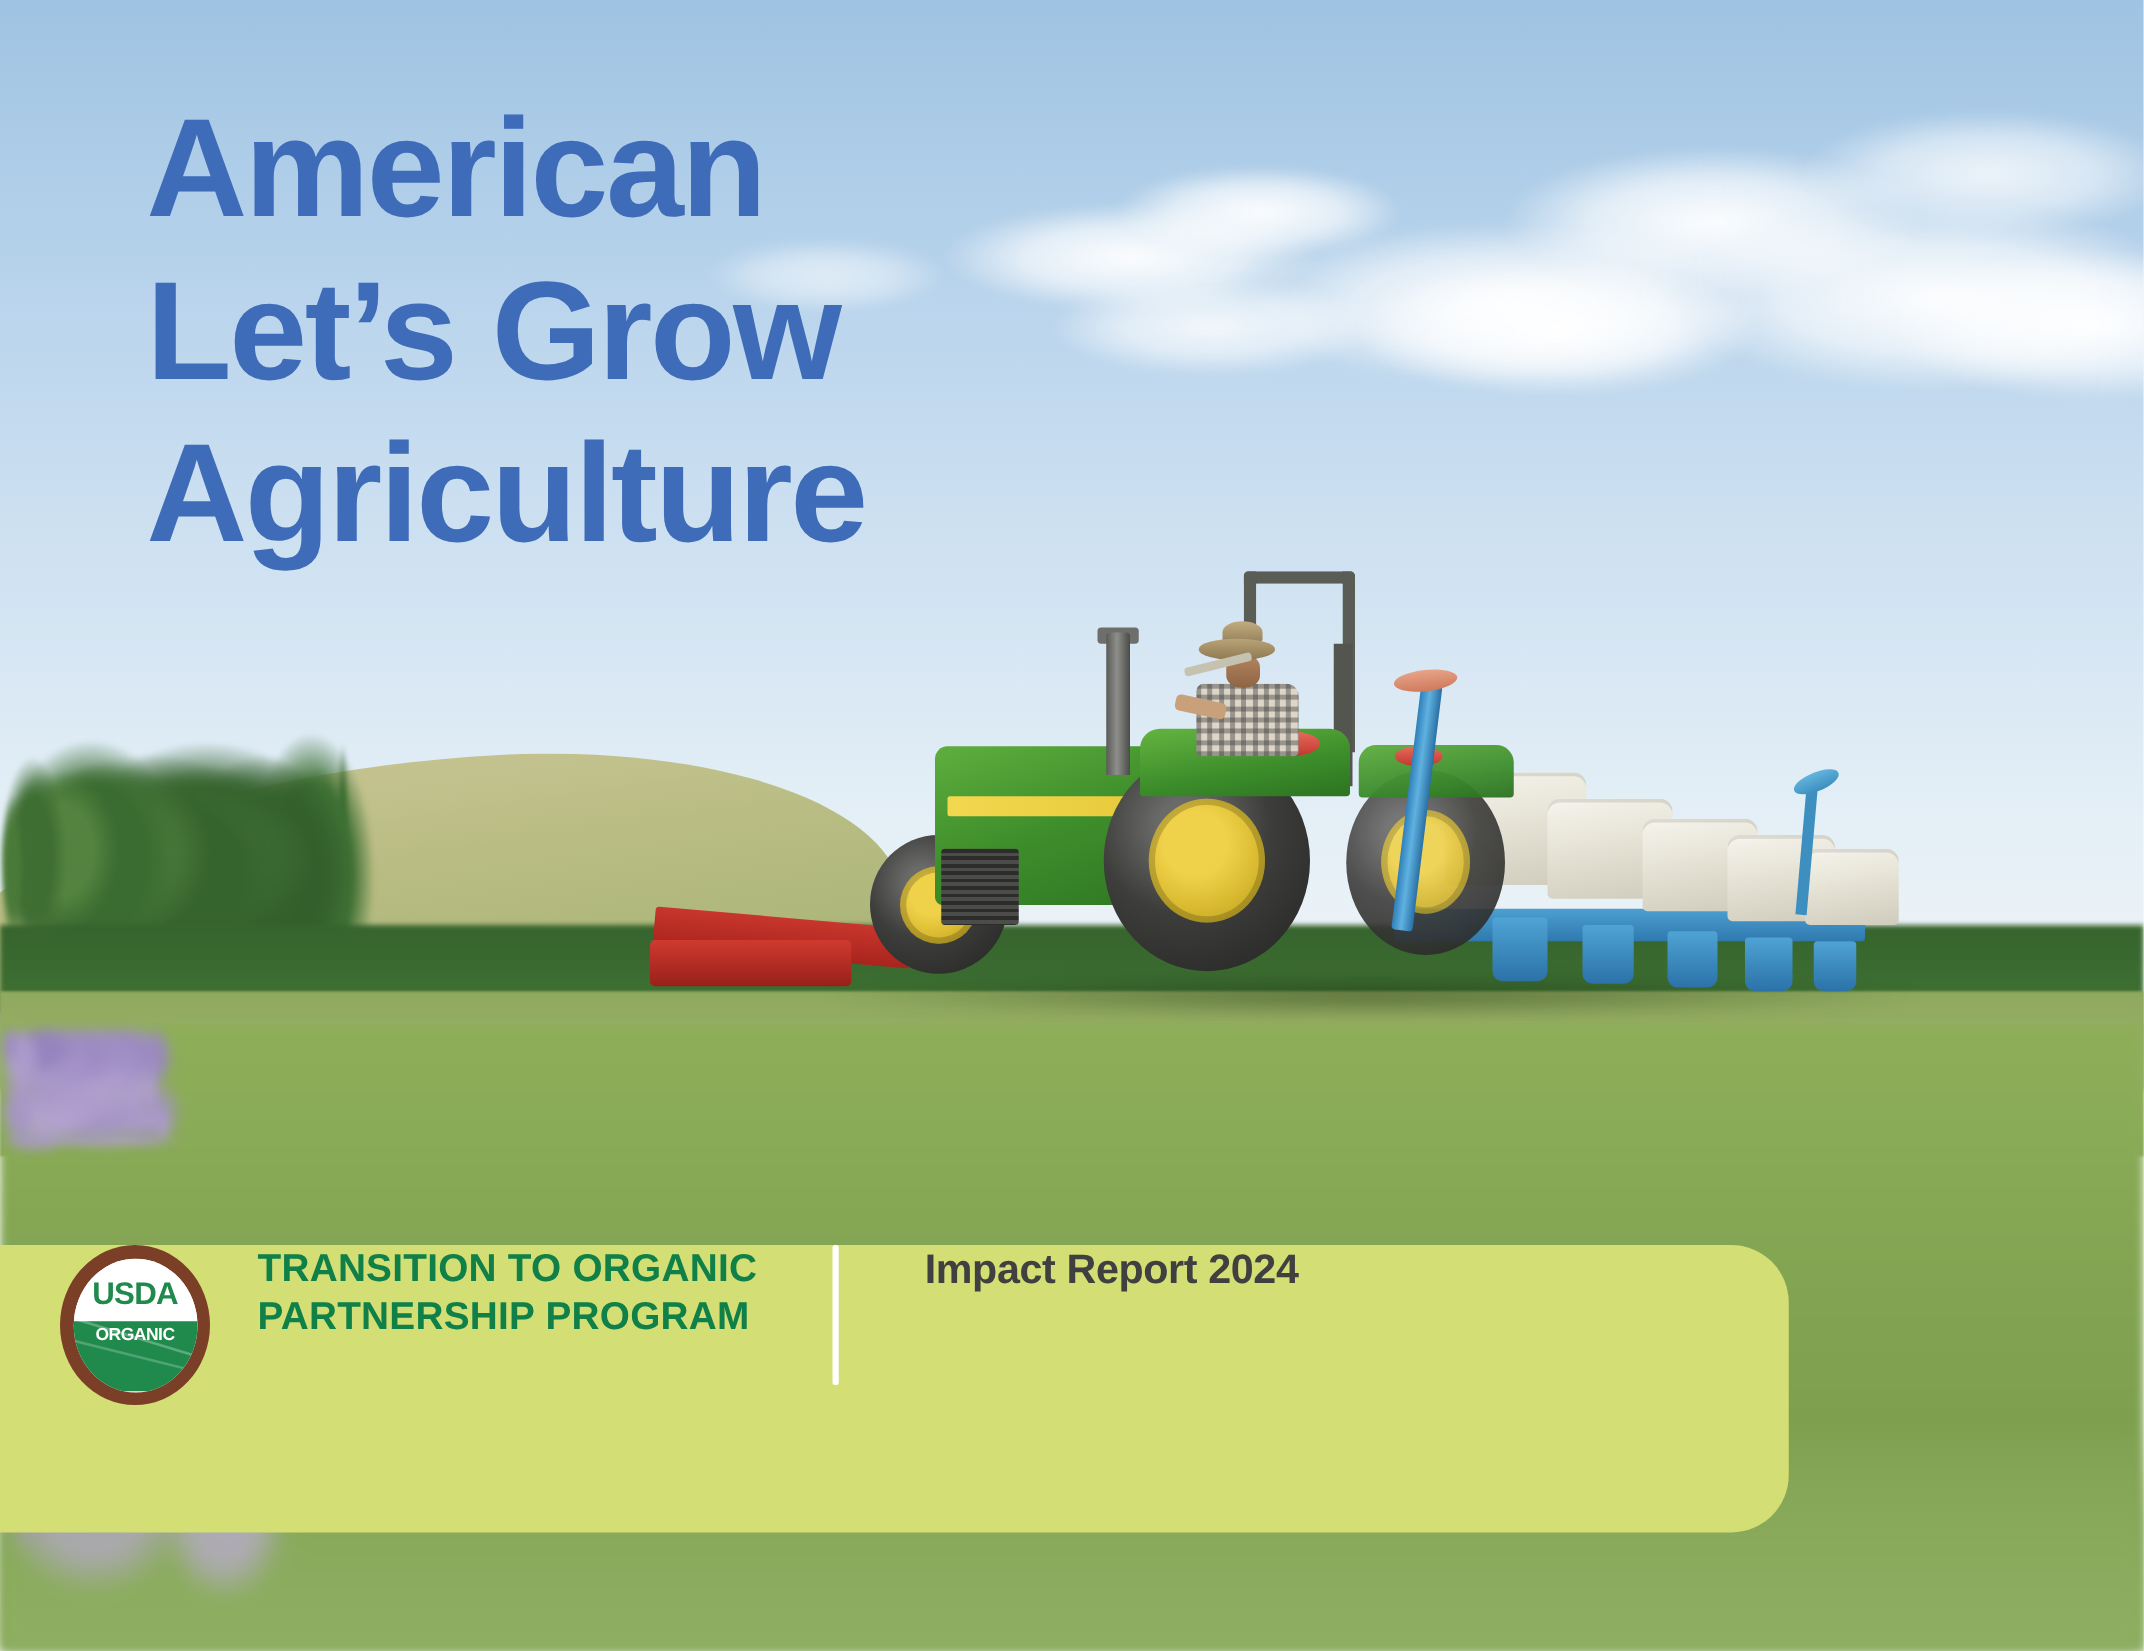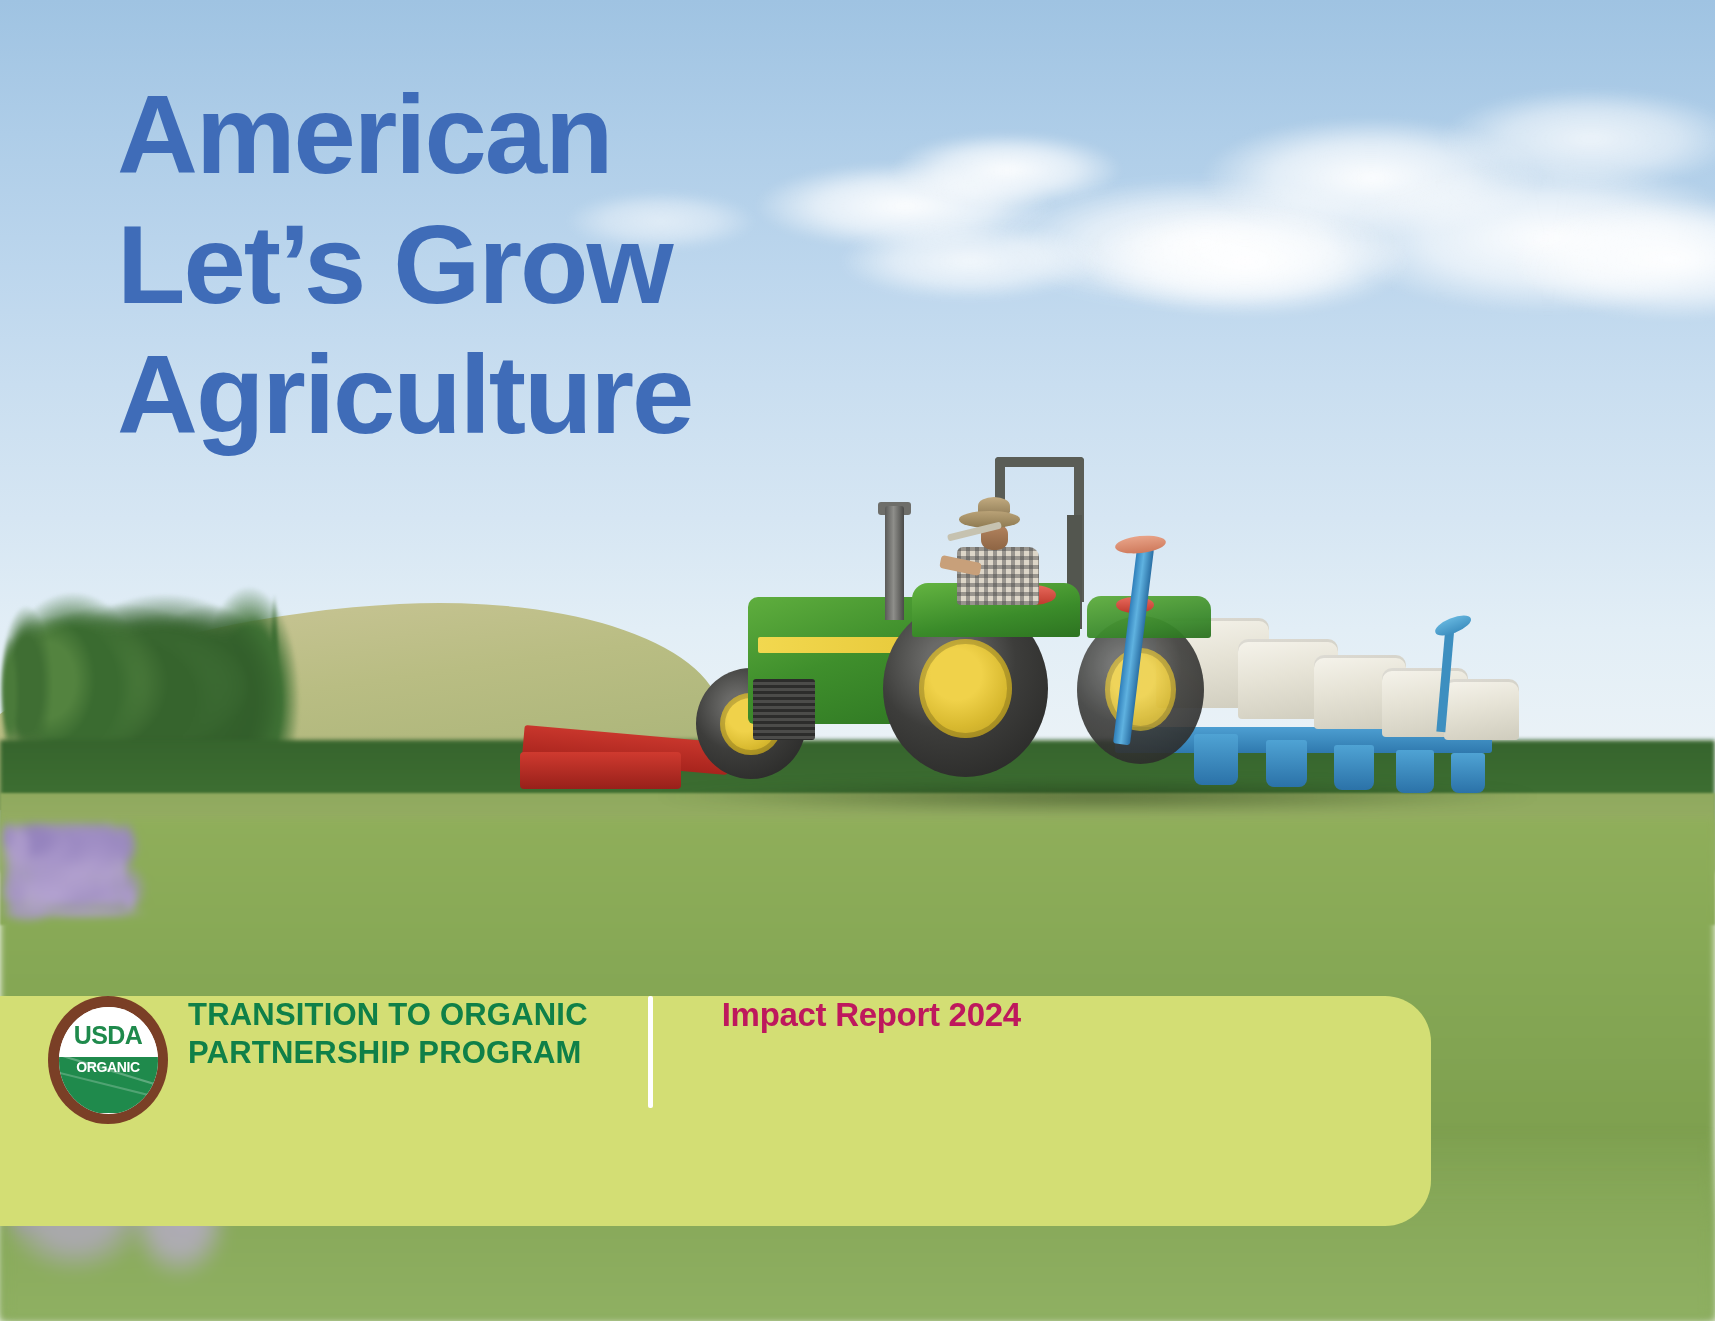--- a/index.html
+++ b/index.html
@@ -429,39 +429,39 @@
     letter-spacing:-.6px; line-height:1;
     margin-top:8px;
   }
   .seal-organic {
     font-size:14px; font-weight:700; color:#ffffff;
     letter-spacing:-.4px; line-height:1;
     position:relative; z-index:2;
   }
 
   .program-name {
-    margin-left:20px;
+    margin-left:38px;
     color:#0f8048;
     font-size:31px;
     font-weight:700;
     line-height:1.22;
     letter-spacing:.2px;
     text-transform:uppercase;
     white-space:nowrap;
   }
   .divider {
     width:5px; height:112px;
     background:#ffffff;
     margin-left:60px;
     flex:0 0 auto;
     border-radius:2px;
   }
   .report-label {
     margin-left:69px;
-    color:#be185d;
+    color:#404040;
     font-size:33px;
     font-weight:700;
     letter-spacing:-.3px;
     white-space:nowrap;
   }
 </style>
 </head>
 <body>
 
 <div class="cover">

